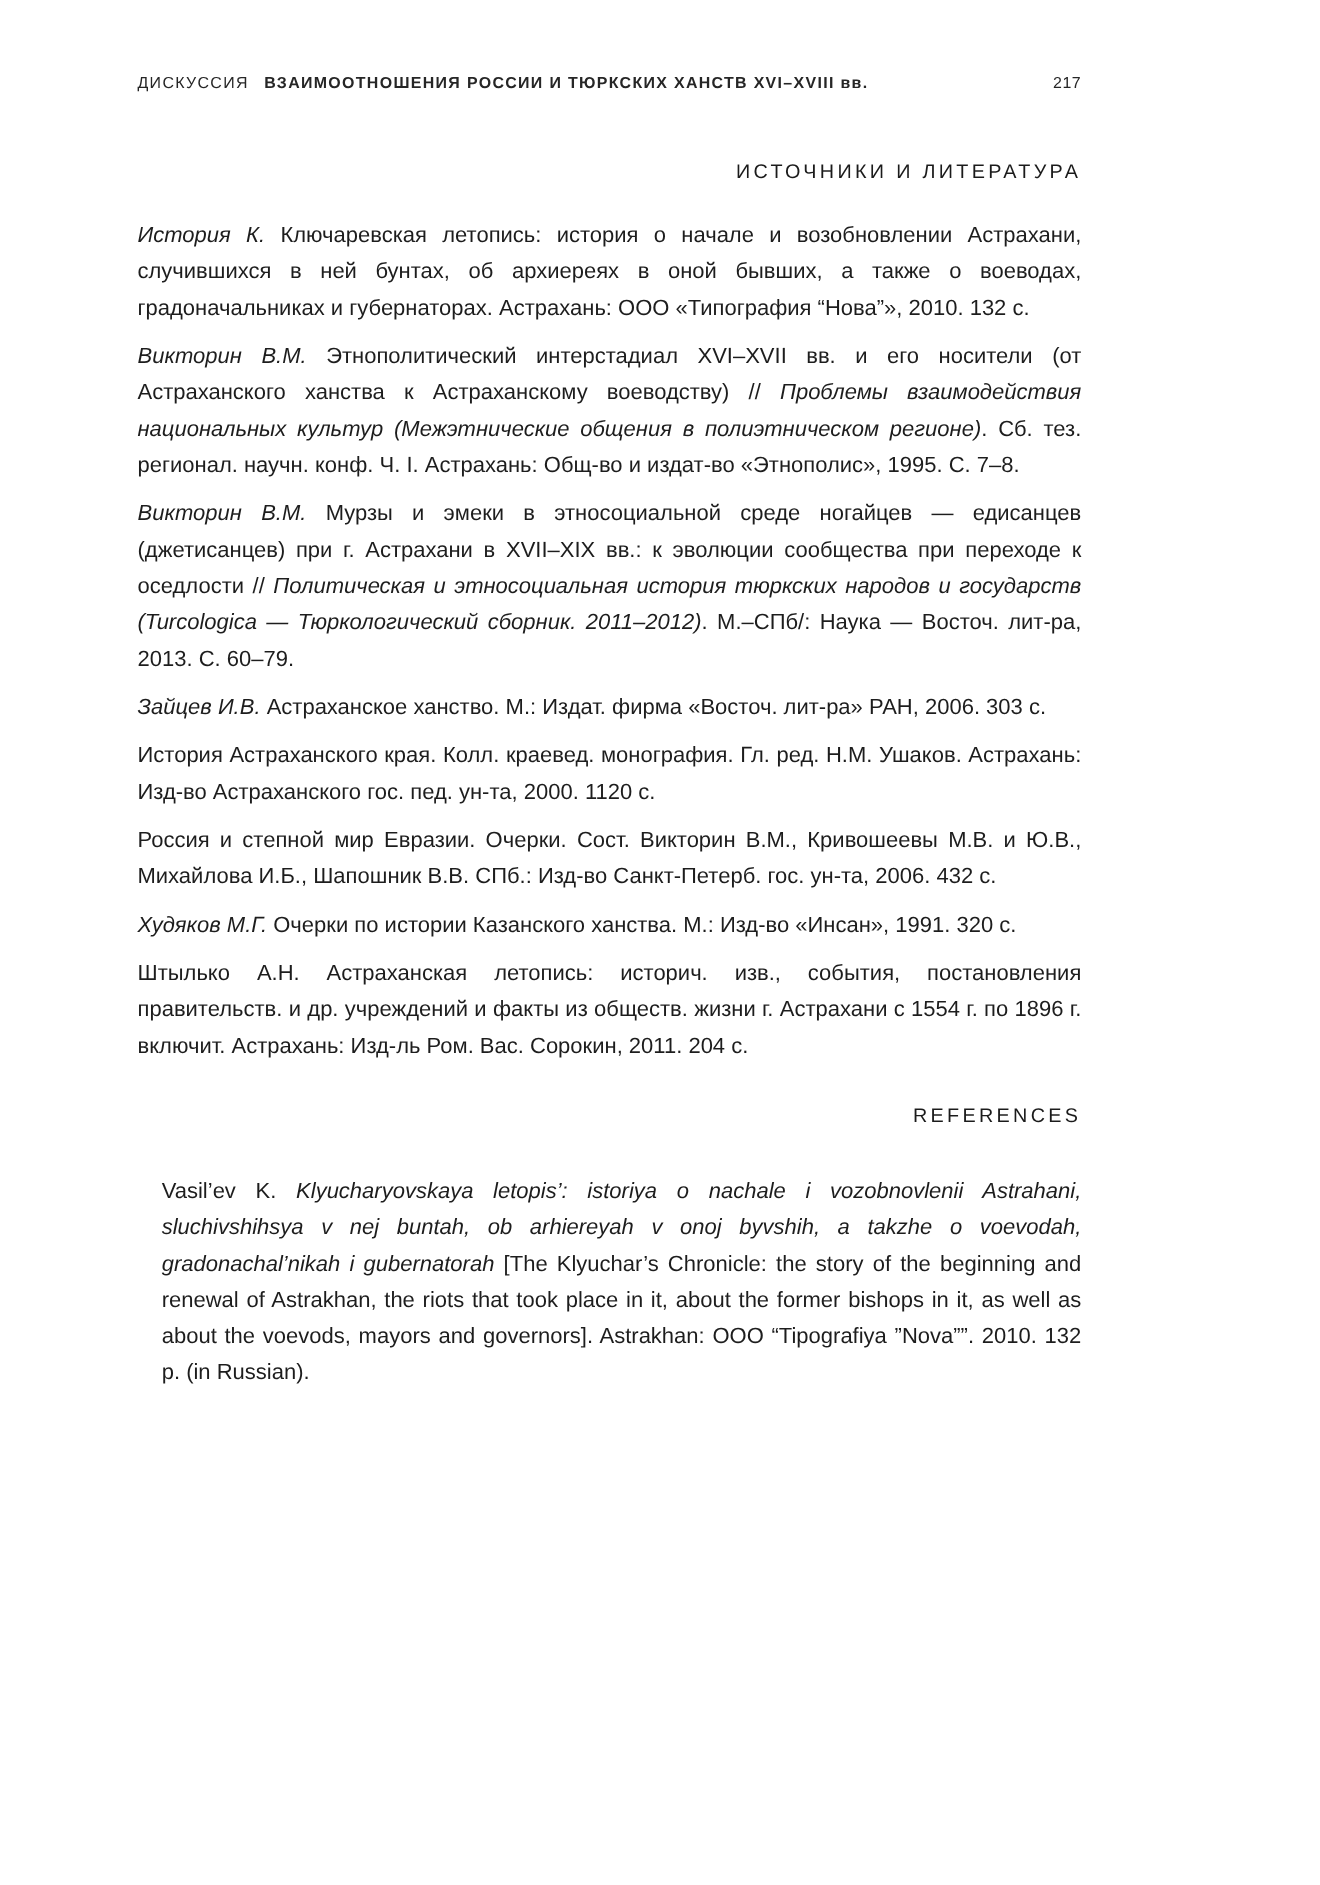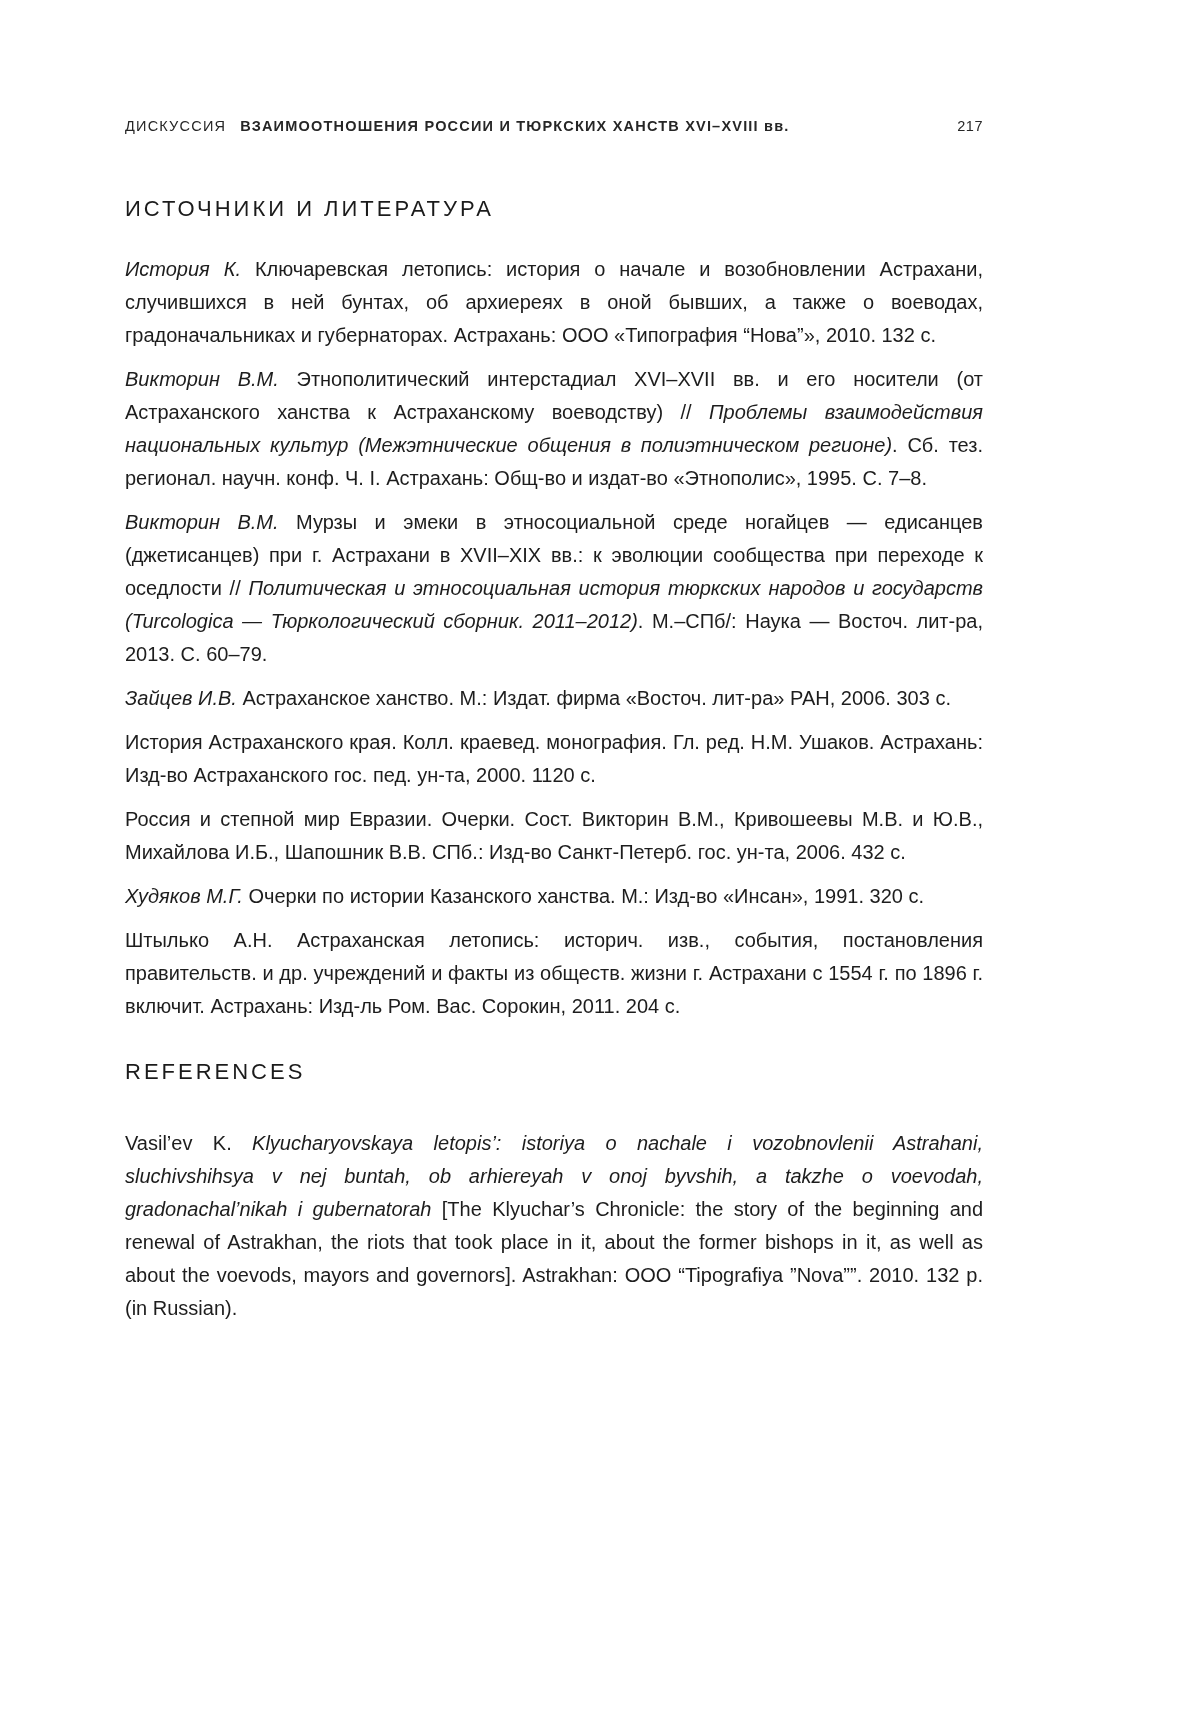--- a/index.html
+++ b/index.html
@@ -10,21 +10,21 @@
   body {
     width: 1200px;
     height: 1714px;
     position: relative;
     font-family: "Liberation Sans", "DejaVu Sans", sans-serif;
     color: #1d1d1d;
     -webkit-font-smoothing: antialiased;
   }
   .page {
     width: 858px;
-    padding: 118px 0 0 125px;
+    padding: 68px 0 0 125px;
   }
   .running-head {
     display: flex;
     justify-content: space-between;
     align-items: baseline;
     font-size: 14.5px;
     letter-spacing: 1.2px;
     color: #262626;
   }
   .rh-left { display: inline; }
@@ -33,34 +33,36 @@
     margin-right: 14px;
   }
   .rh-title {
     font-weight: 700;
   }
   .rh-pageno {
     font-weight: 400;
     letter-spacing: 0.5px;
   }
   .section-heading {
-    font-size: 22px;
+    font-size: 18px;
     font-weight: 400;
     letter-spacing: 3px;
     color: #1b1b1b;
     margin: 62px 0 0 0;
+    text-align: right;
   }
   .section-heading.refs {
     margin-top: 36px;
   }
   .bib-list {
     margin-top: 31px;
   }
   .bib-list.refs {
     margin-top: 42px;
+    margin-left: 22px;
   }
   .bib-entry {
     font-size: 20px;
     line-height: 33px;
     text-align: justify;
     margin: 0 0 11px 0;
     color: #1d1d1d;
   }
   .bib-entry em {
     font-style: italic;

